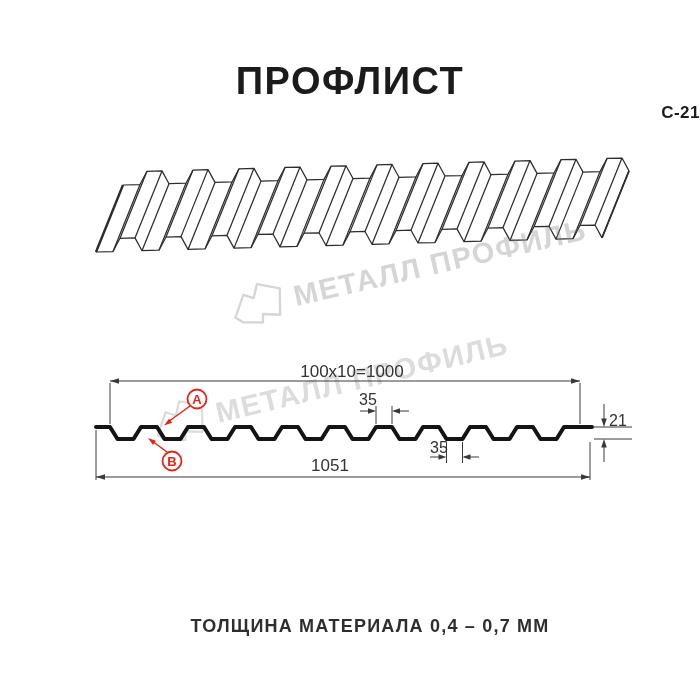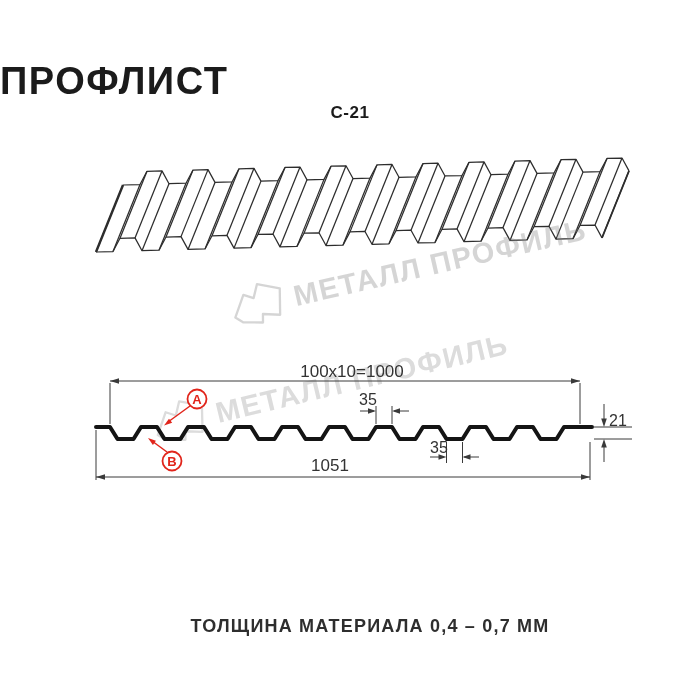--- a/index.html
+++ b/index.html
@@ -1,25 +1,25 @@
 <!DOCTYPE html>
 <html><head>
 <meta charset="utf-8">
 <style>
   html,body{margin:0;padding:0;background:#fff;}
   .canvas{
     position:relative;width:700px;height:700px;background:#ffffff;
     overflow:hidden;font-family:"Liberation Sans",sans-serif;
   }
   .title{
-    position:absolute;left:0;top:60px;width:700px;
+    position:absolute;left:0;top:60px;width:700px;text-align:center;
     font-size:38px;font-weight:700;letter-spacing:1.5px;color:#1b1b1b;
   }
   .subtitle{
-    position:absolute;left:0;top:103px;width:700px;text-align:center;
+    position:absolute;left:0;top:103px;width:700px;text-align:right;
     font-size:17px;font-weight:700;letter-spacing:0.5px;color:#1b1b1b;
   }
   .footer-note{
     position:absolute;left:0;top:616px;width:700px;text-align:center;
     font-size:18px;font-weight:600;letter-spacing:1.2px;color:#2e2e2e;margin-left:20px;
   }
   .watermark{
     position:absolute;display:flex;align-items:center;gap:9px;
     white-space:nowrap;pointer-events:none;
   }

